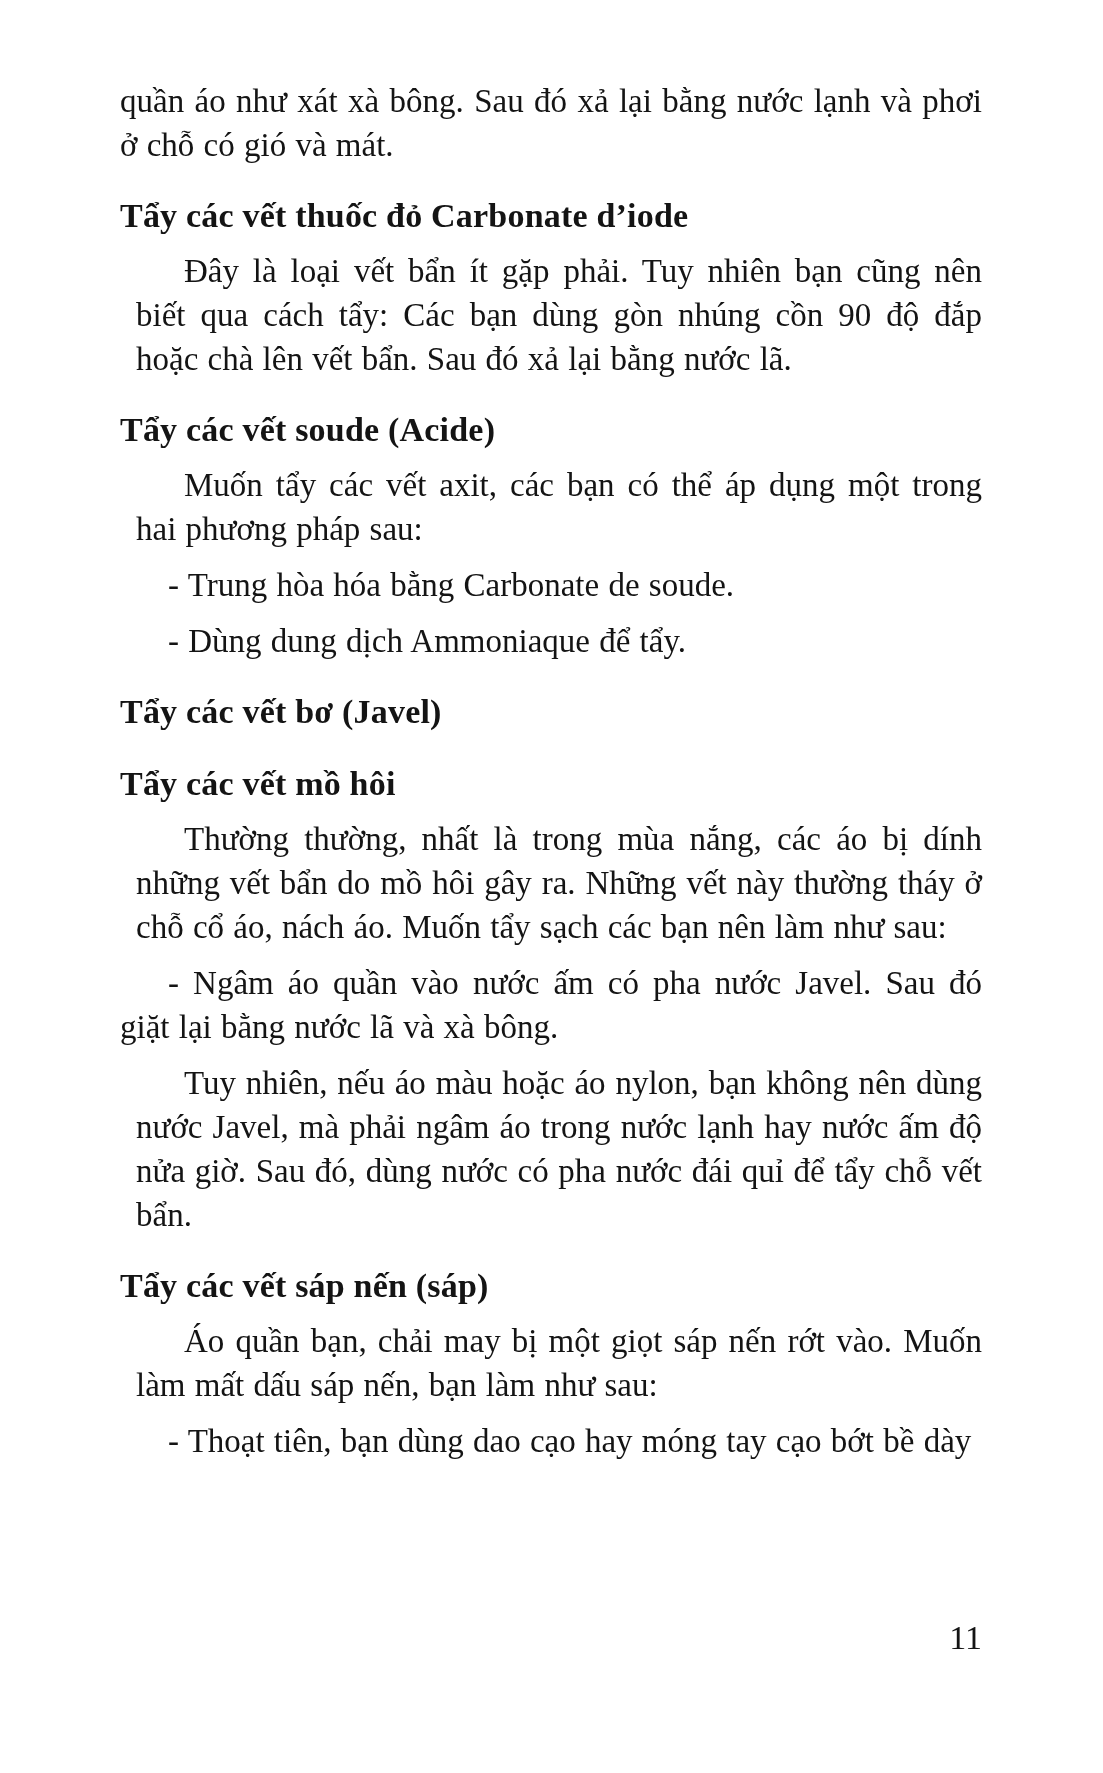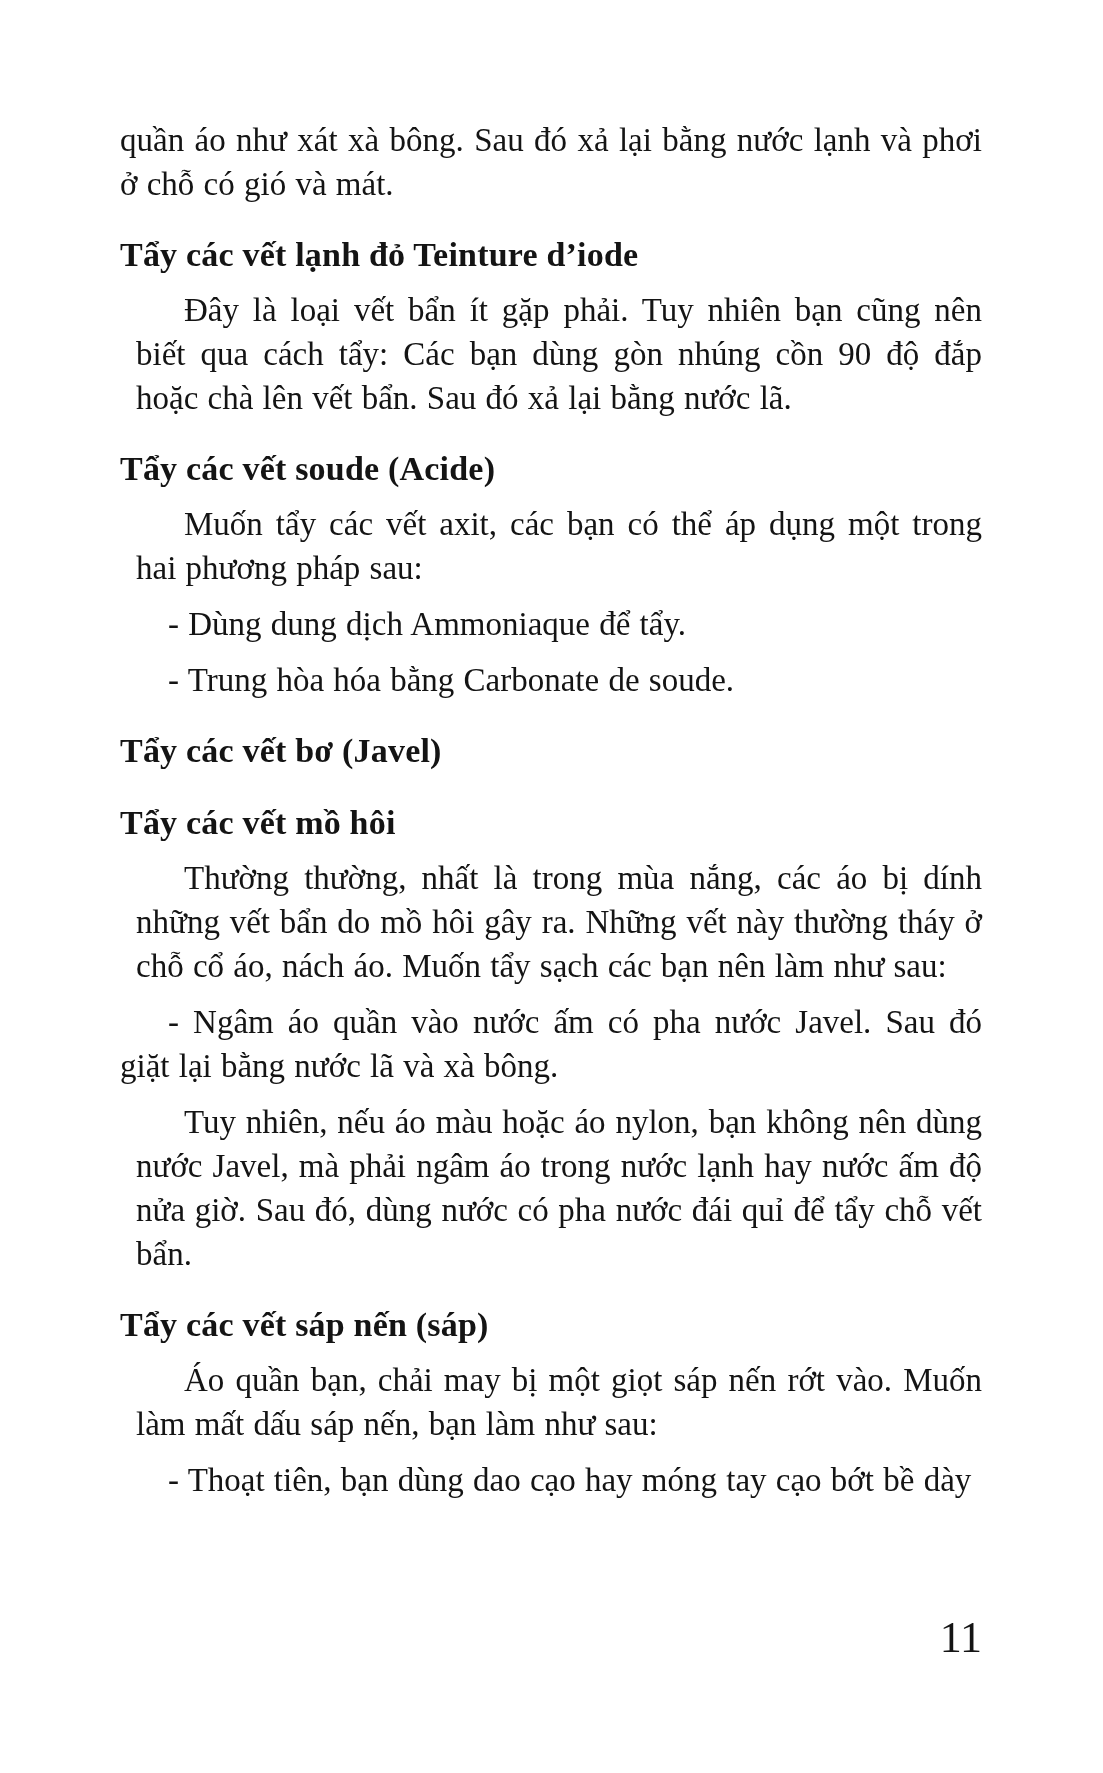--- a/index.html
+++ b/index.html
@@ -9,21 +9,21 @@
   }
   .page {
     position: relative;
     width: 1103px;
     height: 1773px;
     margin: 0 auto;
     background: #ffffff;
     color: #141414;
     font-family: "Liberation Serif", "DejaVu Serif", serif;
     box-sizing: border-box;
-    padding: 118px 121px 0 120px;
+    padding: 79px 121px 0 120px;
     overflow: hidden;
   }
   .text-block {
     width: 862px;
   }
   .para {
     font-size: 33px;
     line-height: 44px;
     text-align: justify;
     margin: 0 0 12px 0;
@@ -49,45 +49,45 @@
     line-height: 44px;
     text-align: justify;
     text-indent: 48px;
     margin: 0 0 12px 0;
     word-spacing: 1px;
   }
   .page-number {
     position: absolute;
     right: 121px;
     top: 1616px;
-    font-size: 44px;
+    font-size: 34px;
     line-height: 44px;
     text-align: right;
     margin-left: 34px;
   }
 </style>
 </head>
 <body>
 
 <div class="page">
   <main class="text-block">
 
     <p class="para continuation">quần áo như xát xà bông. Sau đó xả lại bằng nước lạnh và phơi ở chỗ có gió và mát.</p>
 
-    <h2 class="heading">Tẩy các vết lạnh đỏ Teinture d’iode</h2>
+    <h2 class="heading">Tẩy các vết thuốc đỏ Carbonate d’iode</h2>
 
     <p class="para first-indent">Đây là loại vết bẩn ít gặp phải. Tuy nhiên bạn cũng nên biết qua cách tẩy: Các bạn dùng gòn nhúng cồn 90 độ đắp hoặc chà lên vết bẩn. Sau đó xả lại bằng nước lã.</p>
 
     <h2 class="heading">Tẩy các vết soude (Acide)</h2>
 
     <p class="para first-indent">Muốn tẩy các vết axit, các bạn có thể áp dụng một trong hai phương pháp sau:</p>
 
+    <p class="list-item">- Trung hòa hóa bằng Carbonate de soude.</p>
+
     <p class="list-item">- Dùng dung dịch Ammoniaque để tẩy.</p>
-
-    <p class="list-item">- Trung hòa hóa bằng Carbonate de soude.</p>
 
     <h2 class="heading">Tẩy các vết bơ (Javel)</h2>
 
 
     <h2 class="heading">Tẩy các vết mồ hôi</h2>
 
     <p class="para first-indent">Thường thường, nhất là trong mùa nắng, các áo bị dính những vết bẩn do mồ hôi gây ra. Những vết này thường tháy ở chỗ cổ áo, nách áo. Muốn tẩy sạch các bạn nên làm như sau:</p>
 
     <p class="list-item">- Ngâm áo quần vào nước ấm có pha nước Javel. Sau đó giặt lại bằng nước lã và xà bông.</p>
 

